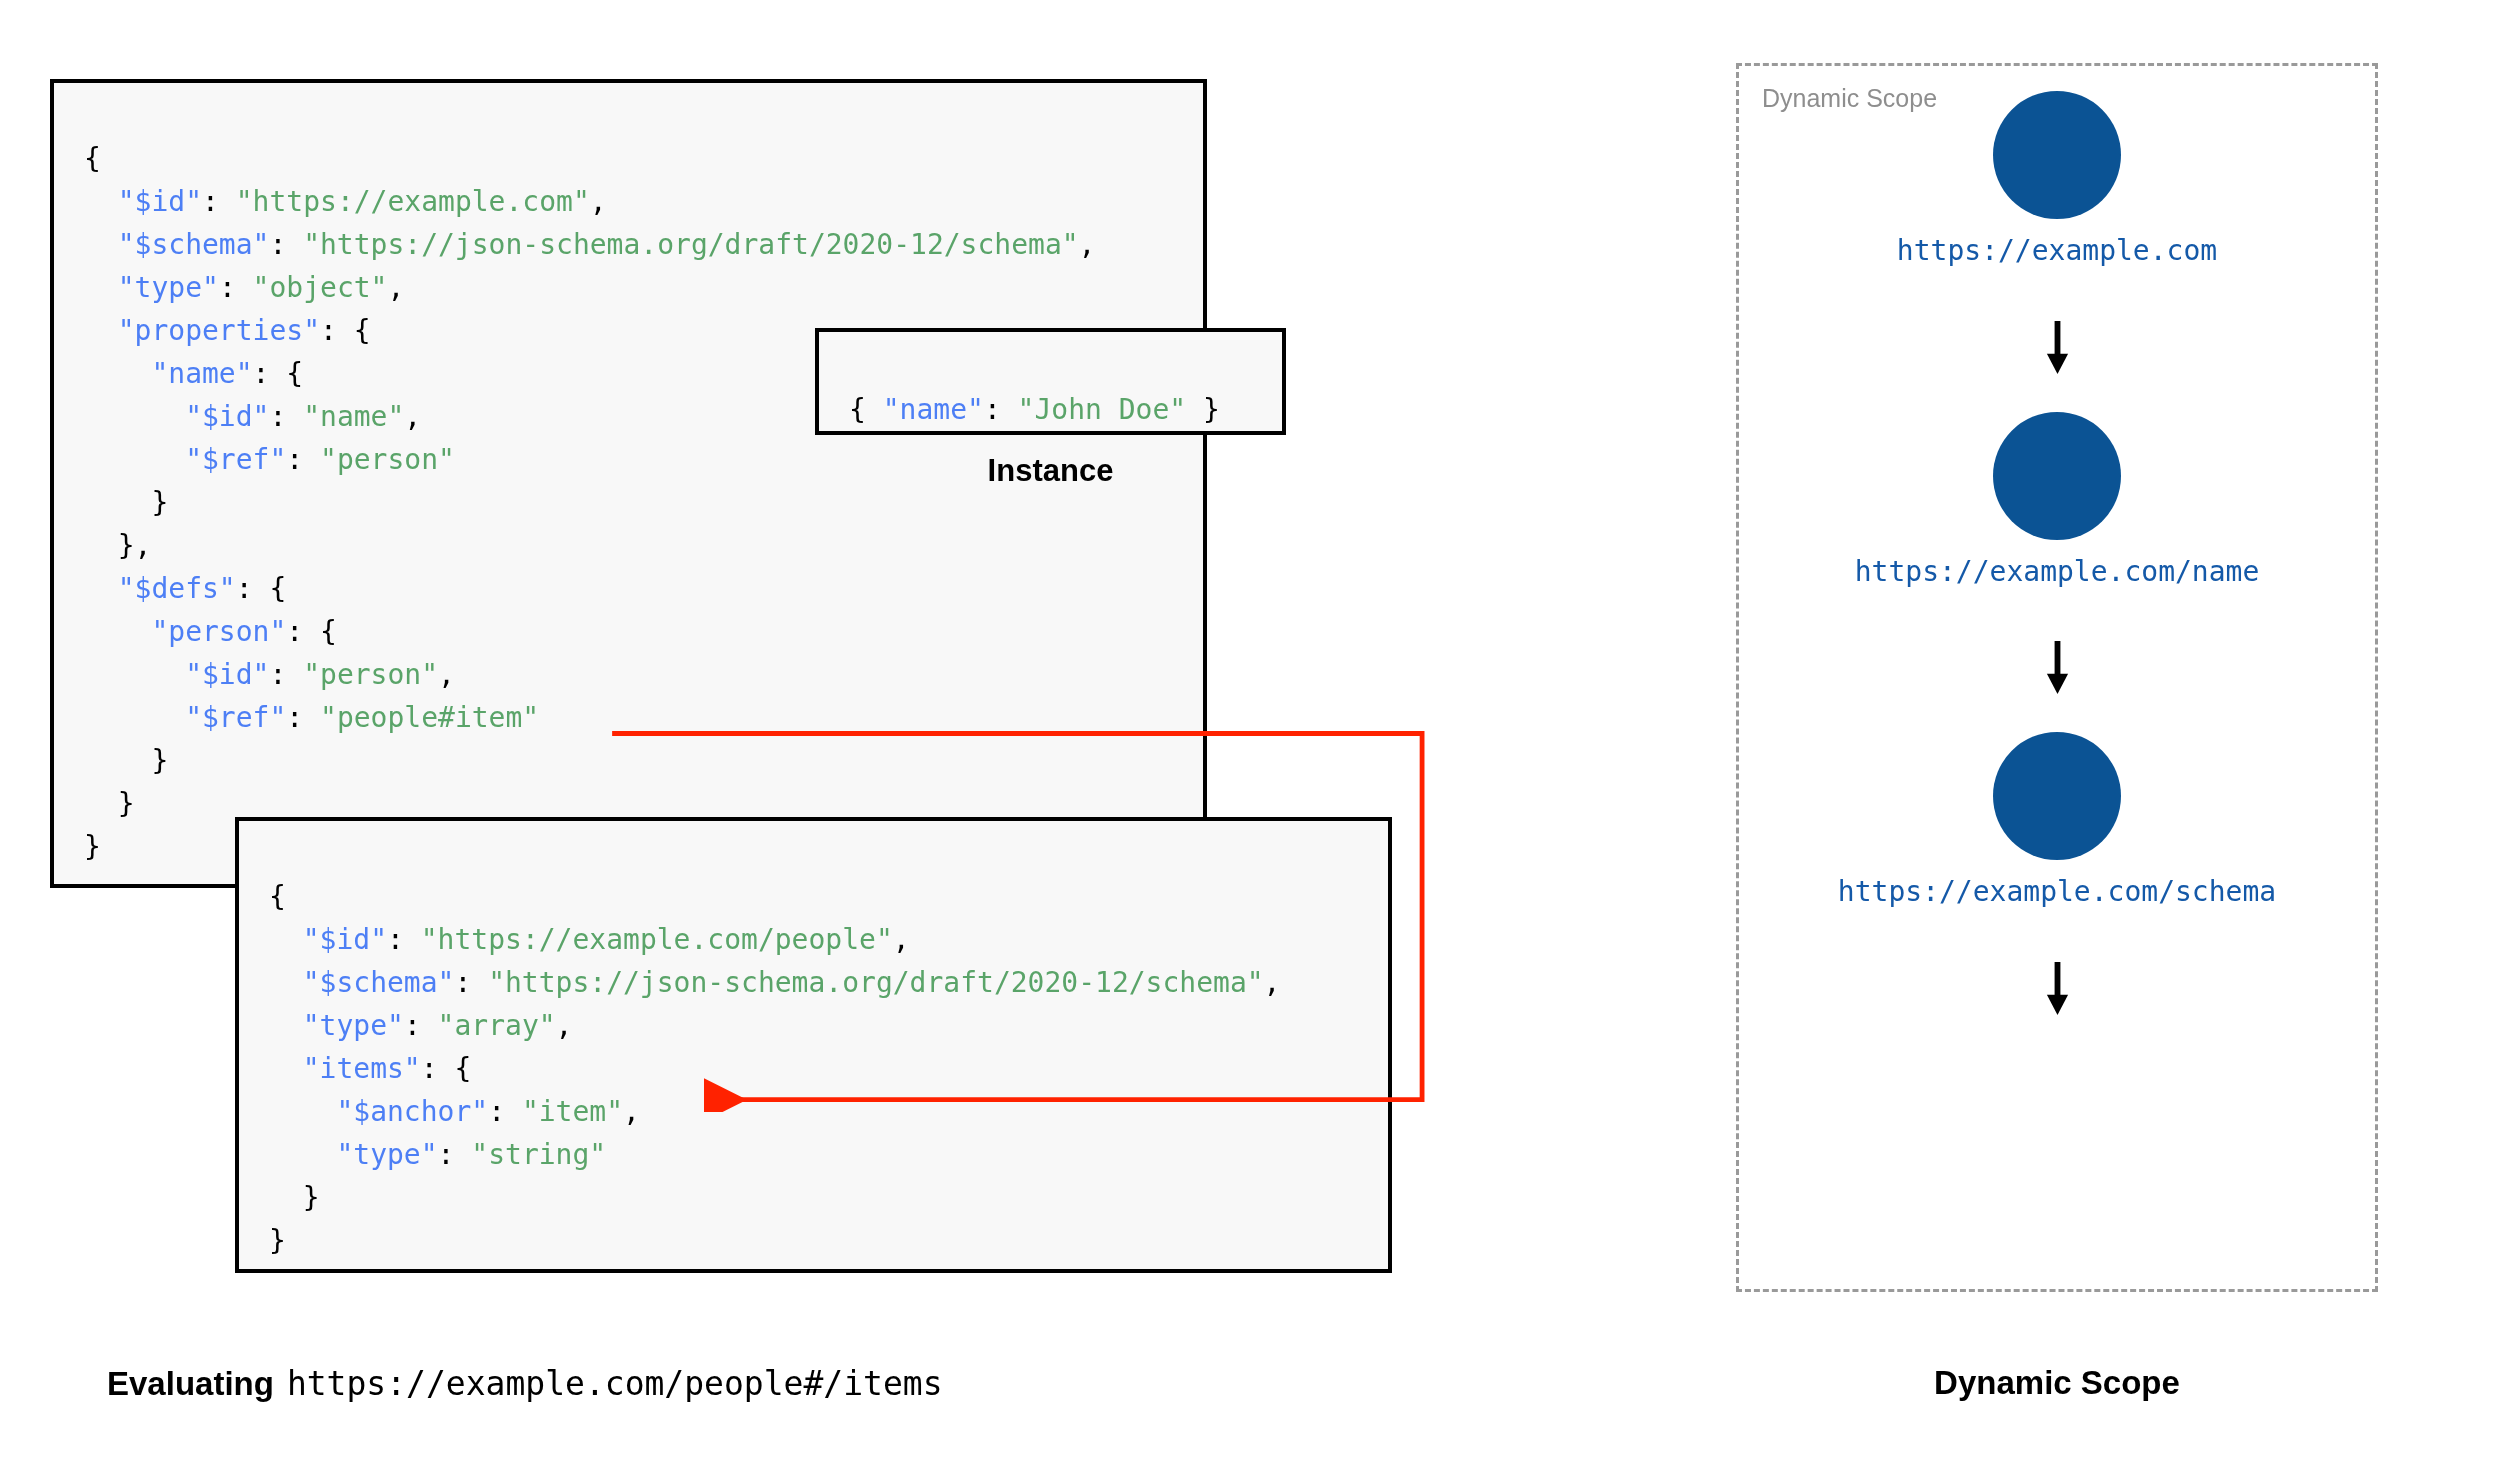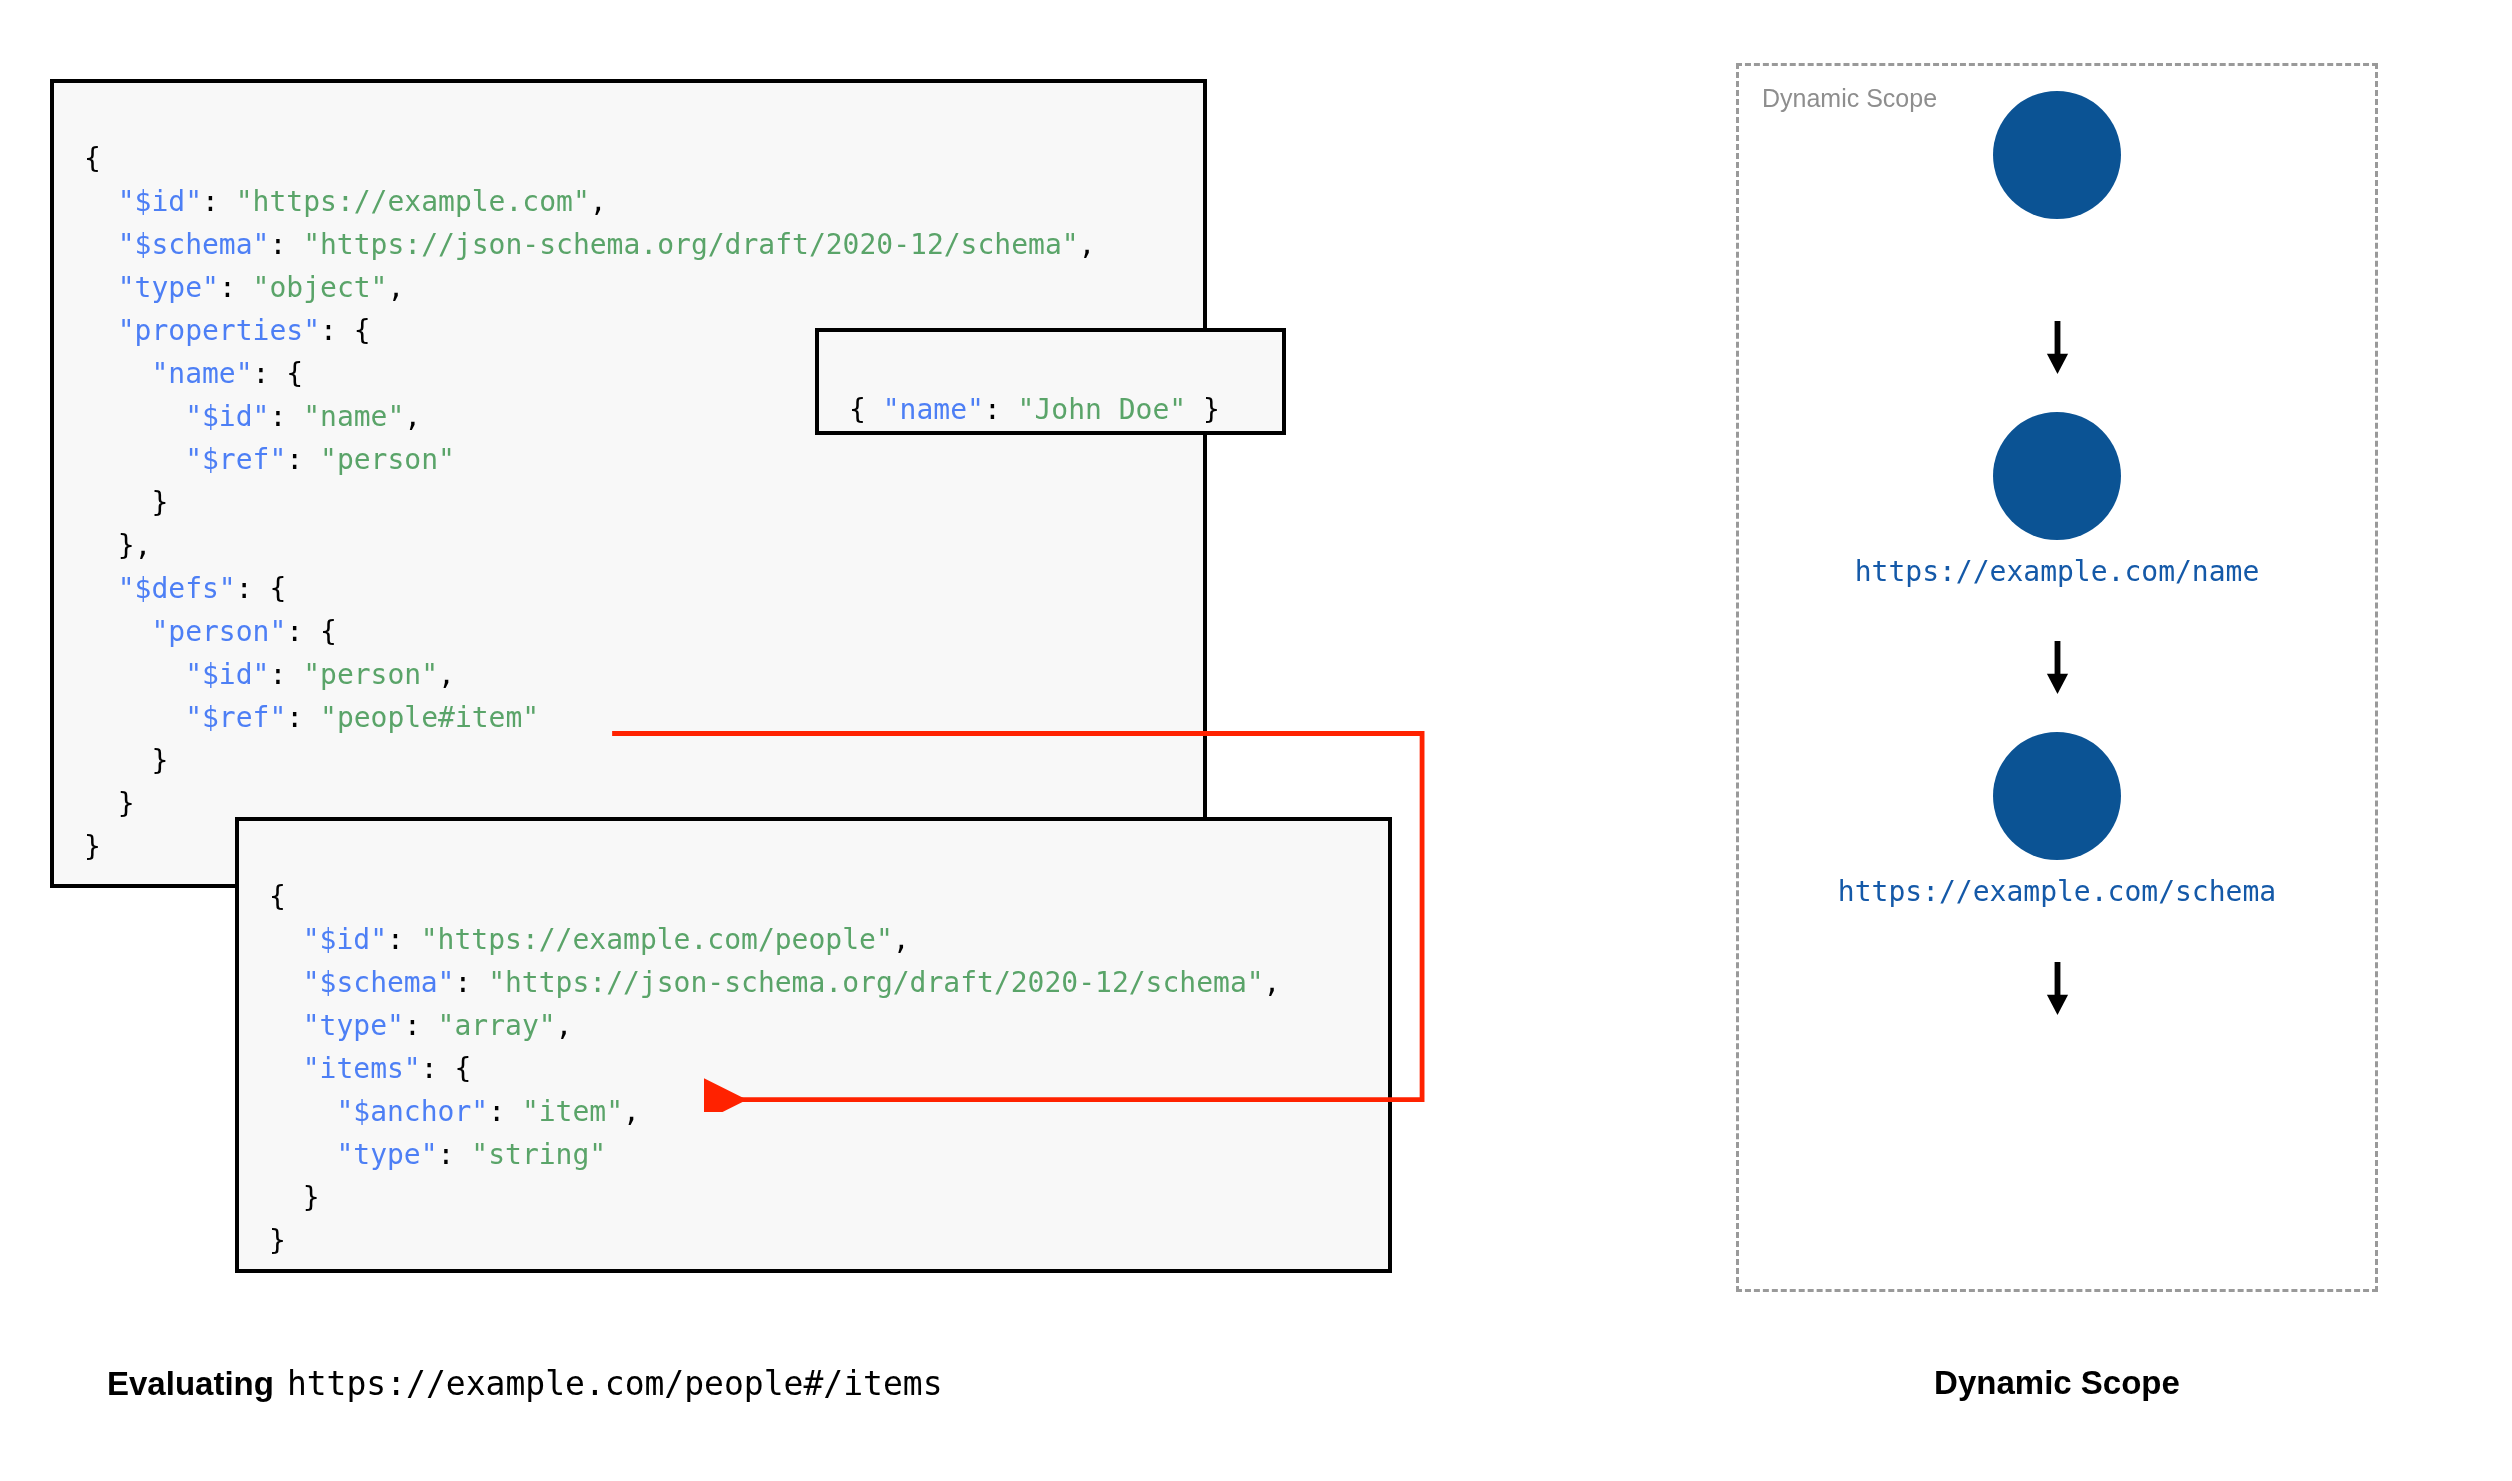--- a/index.html
+++ b/index.html
@@ -183,20 +183,21 @@
       <span class="k">"$id"</span><span class="p">: </span><span class="s">"person"</span><span class="p">,</span>
       <span class="k">"$ref"</span><span class="p">: </span><span class="s">"people#item"</span>
     <span class="p">}</span>
   <span class="p">}</span>
 <span class="p">}</span></pre>
   </div>
 
   <div class="code-box" id="instance-box">
     <pre class="code"><span class="p">{ </span><span class="k">"name"</span><span class="p">: </span><span class="s">"John Doe"</span><span class="p"> }</span></pre>
   </div>
+  <div id="instance-caption">Instance</div>
 
   <div class="code-box" id="schema-people-box">
     <pre class="code"><span class="p">{</span>
   <span class="k">"$id"</span><span class="p">: </span><span class="s">"https://example.com/people"</span><span class="p">,</span>
   <span class="k">"$schema"</span><span class="p">: </span><span class="s">"https://json-schema.org/draft/2020-12/schema"</span><span class="p">,</span>
   <span class="k">"type"</span><span class="p">: </span><span class="s">"array"</span><span class="p">,</span>
   <span class="k">"items"</span><span class="p">: {</span>
     <span class="k">"$anchor"</span><span class="p">: </span><span class="s">"item"</span><span class="p">,</span>
     <span class="k">"type"</span><span class="p">: </span><span class="s">"string"</span>
   <span class="p">}</span>
@@ -210,20 +211,21 @@
       </marker>
     </defs>
     <polyline points="15,72 1530,72 1530,757 200,757" fill="none" stroke="#ff2200" stroke-width="9" marker-end="url(#redhead)"></polyline>
   </svg>
 
   <div id="dynamic-scope-panel"></div>
   <div id="dynamic-scope-legend">Dynamic Scope</div>
 
   <div class="scope-node" style="top:91px;">
     <div class="scope-ellipse"></div>
+    <div class="scope-label">https://example.com</div>
   </div>
   <div class="scope-arrow" style="top:321px;">
     <svg width="29" height="53" viewBox="0 0 54 100">
       <line x1="27" y1="0" x2="27" y2="72" stroke="#000" stroke-width="11"></line>
       <polygon points="27,100 7,62 47,62" fill="#000"></polygon>
     </svg>
   </div>
 
   <div class="scope-node" style="top:412px;">
     <div class="scope-ellipse"></div>

